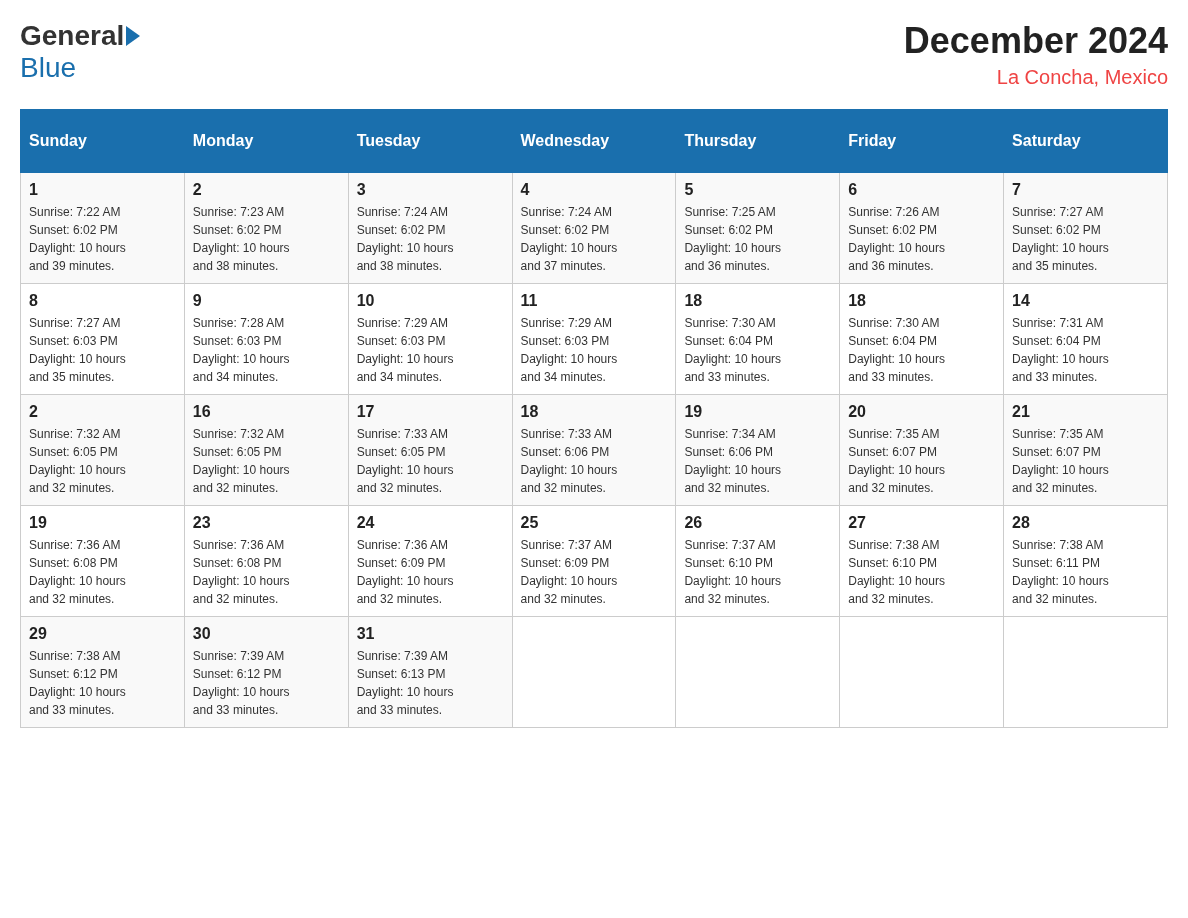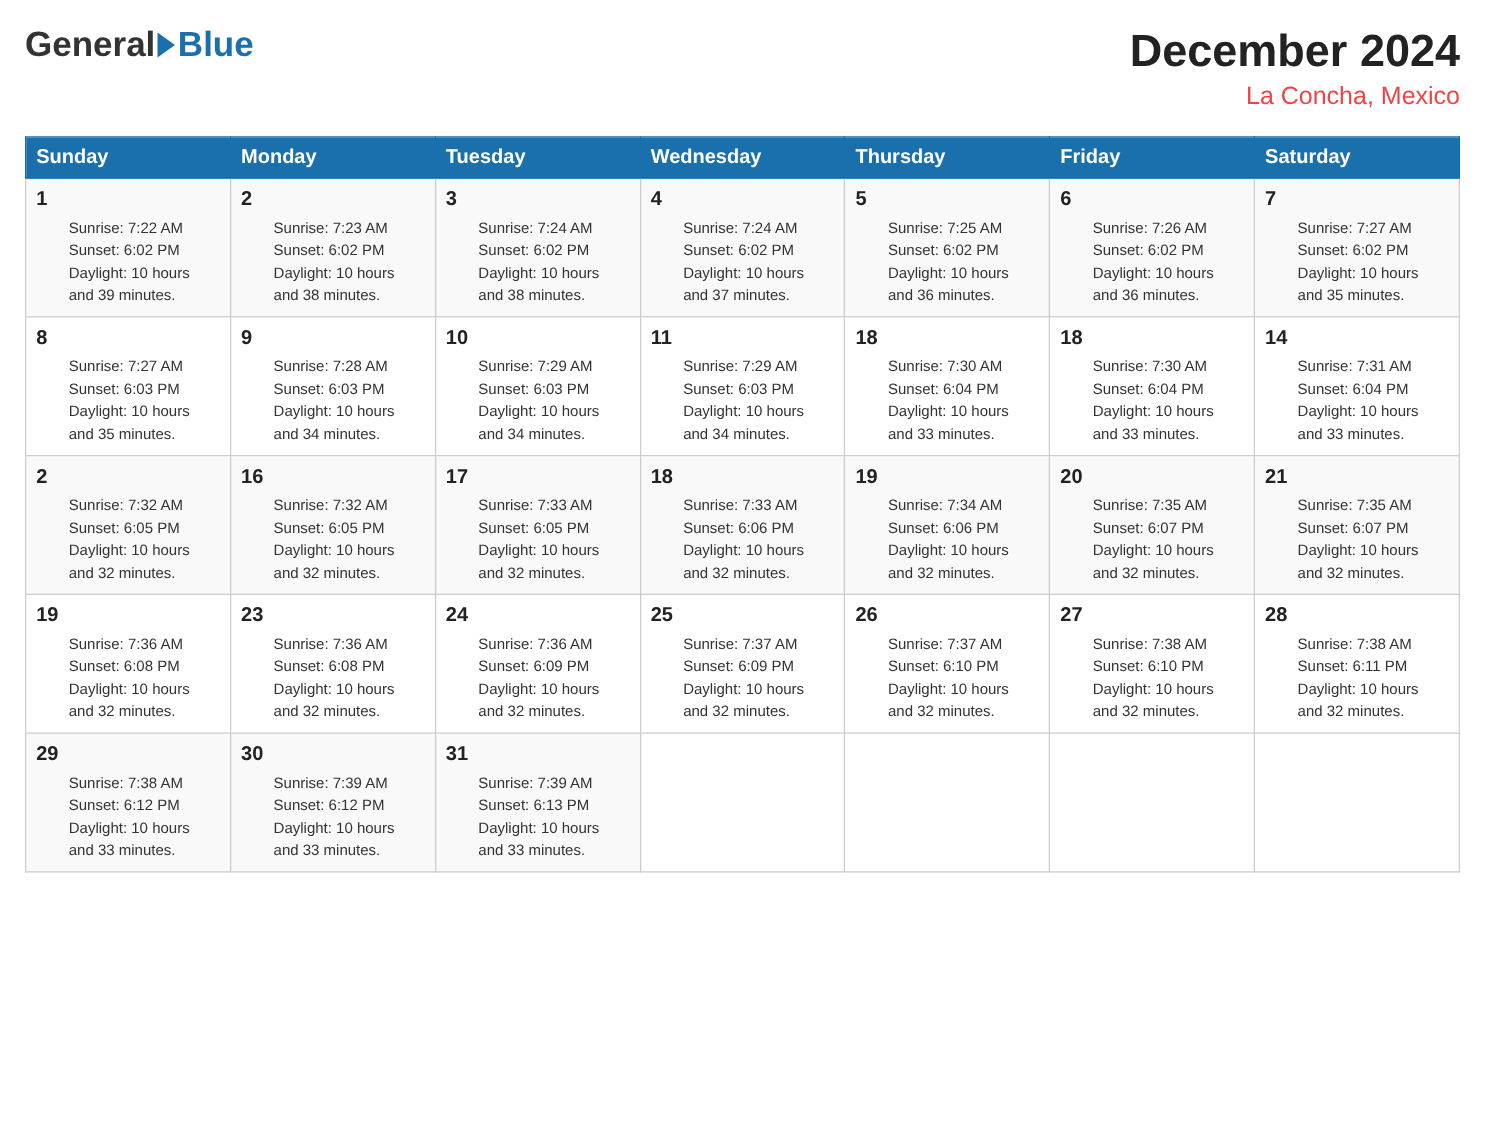--- a/index.html
+++ b/index.html
@@ -11,21 +11,21 @@
       min-height: 918px;
     }
     .header {
       display: flex;
       justify-content: space-between;
       align-items: flex-start;
       margin-bottom: 20px;
     }
     .logo {
       display: flex;
-      flex-direction: row;
+      flex-direction: column;
       align-items: flex-start;
     }
     .logo-text {
       font-size: 28px;
       font-weight: bold;
       color: #333;
       display: flex;
       align-items: center;
     }
     .logo-general {
@@ -36,21 +36,21 @@
       height: 0;
       border-left: 14px solid #1a6fad;
       border-top: 10px solid transparent;
       border-bottom: 10px solid transparent;
       margin: 0 2px;
       display: inline-block;
     }
     .logo-blue {
       color: #1a6fad;
       font-size: 28px;
-      font-weight: bold;
+      font-weight: normal;
     }
     .title-section {
       text-align: right;
     }
     .month-title {
       font-size: 36px;
       font-weight: bold;
       color: #222;
     }
     .location {
@@ -58,21 +58,21 @@
       color: #ef4444;
       margin-top: 4px;
     }
     .calendar {
       width: 100%;
       border-collapse: collapse;
     }
     .calendar thead th {
       background-color: #1a6fad;
       color: #fff;
-      padding: 7px 8px;
+      padding: 22px 8px;
       text-align: left;
       font-size: 16px;
       font-weight: bold;
       border: 1px solid #1a6fad;
     }
     .calendar tbody td {
       border: 1px solid #ccc;
       vertical-align: top;
       padding: 8px;
       width: calc(100% / 7);
@@ -81,21 +81,20 @@
     .day-number {
       font-size: 16px;
       font-weight: bold;
       color: #222;
       margin-bottom: 4px;
     }
     .day-info {
       font-size: 12px;
       color: #333;
       line-height: 1.5;
-      margin-left: 26px;
     }
     .calendar tbody tr:nth-child(odd) td {
       background-color: #f9f9f9;
     }
     .calendar tbody tr:nth-child(even) td {
       background-color: #fff;
     }
     .empty-cell {
       background-color: #fff !important;
     }

